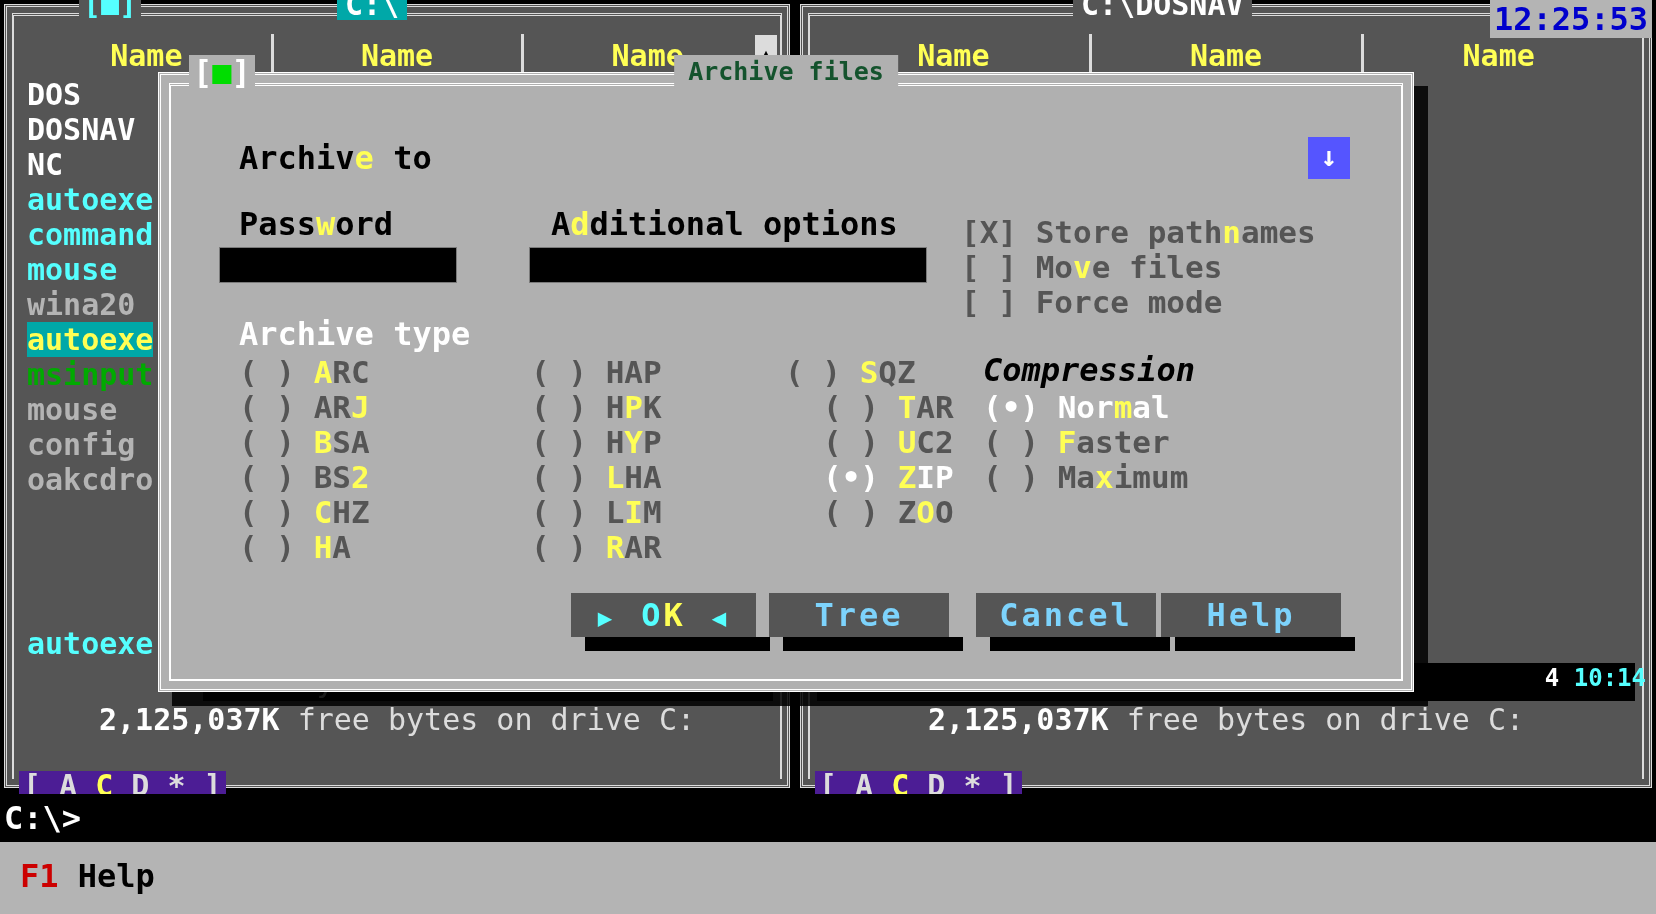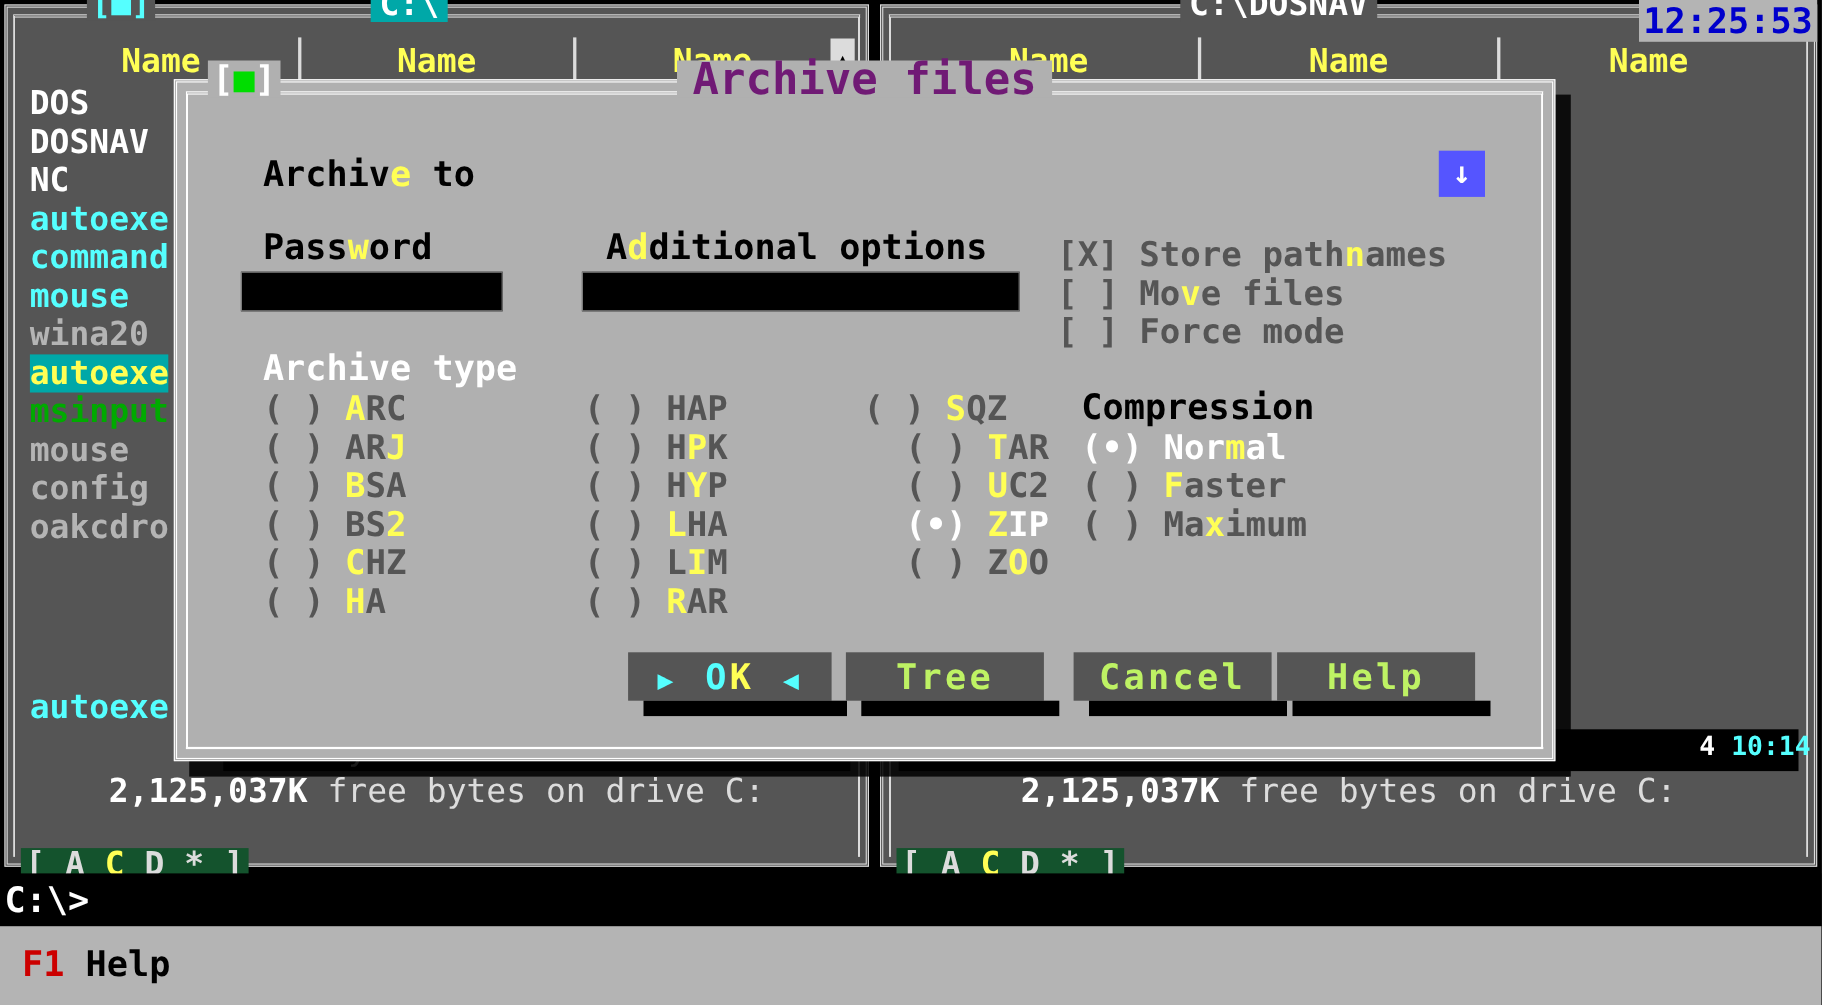--- a/index.html
+++ b/index.html
@@ -151,21 +151,21 @@
     line-height: 38px;
     text-align: center;
     white-space: nowrap;
   }
   .info-free .num { color: #ffffff; font-weight: bold; }
   .drives {
     position: absolute;
     left: 12px; bottom: -16px;
     font-size: 30px; line-height: 30px;
     color: #dcdcdc;
-    background: #14532d;
+    background: #4c1d95;
     padding: 0 4px;
     font-weight: bold;
     white-space: nowrap;
   }
   .drives .cur { color: #ffff55; }
 
   
   #clock {
     position: absolute;
     right: 4px; top: 0px;
@@ -232,22 +232,22 @@
     left: 8px; top: 8px; right: 8px; bottom: 8px;
     border: 2px solid #ffffff;
     border-top: 3px double #ffffff;
   }
   #dialog-title {
     position: absolute;
     top: -20px;
     left: 50%;
     transform: translateX(-50%);
     background: #b0b0b0;
-    color: #701a75;
-    font-size: 40px;
+    color: #14532d;
+    font-size: 25px;
     line-height: 34px;
     font-weight: bold;
     padding: 0 14px;
     white-space: nowrap;
   }
   #dialog-close {
     position: absolute;
     top: -20px; left: 28px;
     background: #b0b0b0;
     color: #ffffff;
@@ -299,28 +299,28 @@
   .opt .hk { color: #ffff55; }
 
   .grp-title {
     position: absolute;
     font-size: 32px;
     line-height: 35px;
     font-weight: bold;
     white-space: nowrap;
   }
   #archive-type-title { color: #ffffff; }
-  #compression-title  { color: #000000; }
+  #compression-title  { color: #000000; font-style: italic; }
 
   
   .btn {
     position: absolute;
     height: 44px;
     background: #555555;
-    color: #bef264;
+    color: #7dd3fc;
     font-size: 32px;
     line-height: 44px;
     font-weight: bold;
     text-align: center;
     white-space: nowrap;
     letter-spacing: 3px;
   }
   .btn::after {
     content: "";
     position: absolute;

